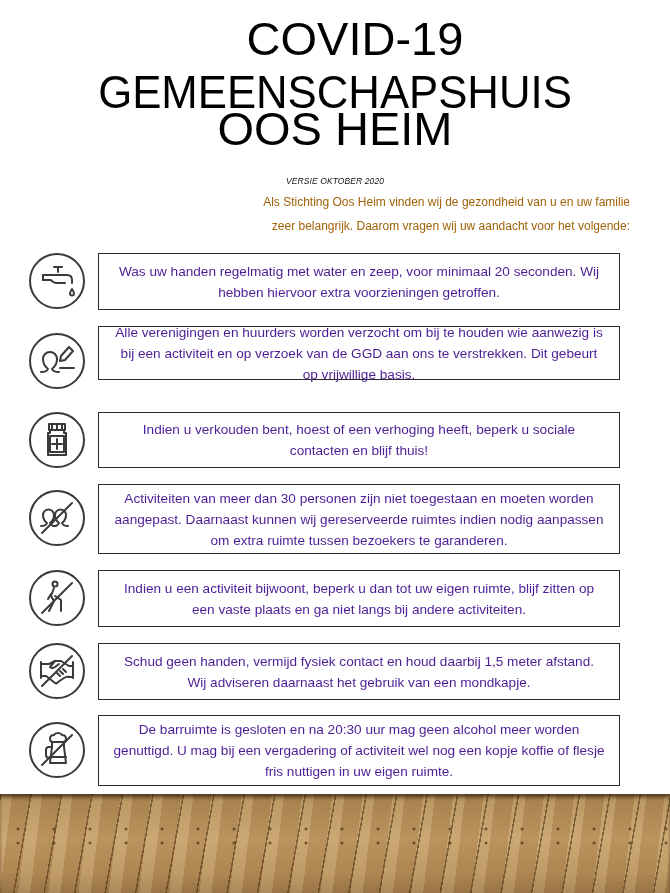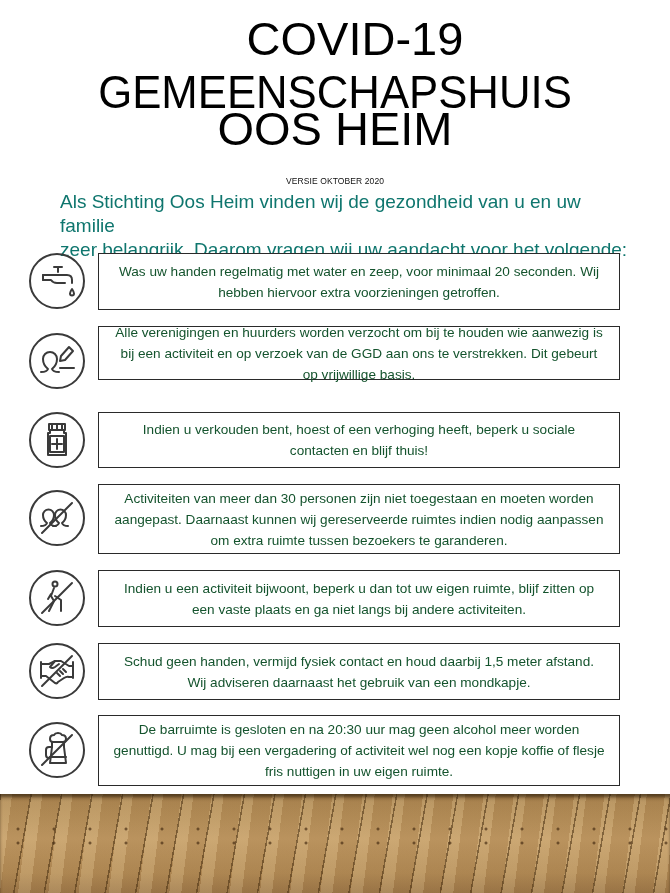--- a/index.html
+++ b/index.html
@@ -10,37 +10,37 @@
     position: absolute; left: 0; width: 670px; text-align: center;
     font-family: "Liberation Sans", sans-serif; font-weight: normal;
     font-size: 47px; line-height: 47px; color: #000; letter-spacing: 0px;
   }
   .title.l1 { top: 15px; padding-left: 40px; }
   .title.l2 { top: 68px; transform: scaleX(0.93); }
   .title.l3 { top: 105px; }
 
   .version {
     position: absolute; left: 0; width: 670px; top: 176px; text-align: center;
-    font-size: 8.5px; color: #111; letter-spacing: 0.1px;
+    font-size: 8.5px; color: #111; letter-spacing: 0.1px; font-style: italic;
   }
   .intro {
-    position: absolute; left: 60px; width: 570px; top: 190px; text-align: left;
-    font-size: 19px; line-height: 24px; color: #0f766e;
+    position: absolute; left: 60px; width: 570px; top: 190px; text-align: right;
+    font-size: 12px; line-height: 24px; color: #a16207;
   }
 
   .icon {
     position: absolute; left: 28px; width: 58px; height: 58px;
   }
   .icon svg { width: 58px; height: 58px; display: block; }
 
   .box {
     position: absolute; left: 98px; width: 522px;
     border: 1.5px solid #2a2a2a; background: #fff;
     display: flex; align-items: center; justify-content: center;
-    text-align: center; font-size: 13.6px; line-height: 21px; color: #14532d;
+    text-align: center; font-size: 13.6px; line-height: 21px; color: #4c1d95;
     padding: 0 14px;
   }
 
   .floor {
     position: absolute; left: 0; top: 794px; width: 670px; height: 99px;
     background:
       repeating-linear-gradient(100deg, rgba(70,45,15,0.55) 0px, rgba(70,45,15,0.55) 1.5px, transparent 1.5px, transparent 30px),
       repeating-linear-gradient(97deg, rgba(255,235,190,0.15) 0px, rgba(255,235,190,0.15) 12px, rgba(120,80,35,0.12) 12px, rgba(120,80,35,0.12) 30px),
       linear-gradient(180deg, #8c6a3c 0%, #b08a55 8%, #c39c66 45%, #b48d58 80%, #9d784a 100%);
     box-shadow: inset 0 3px 3px rgba(40,25,10,0.55);

